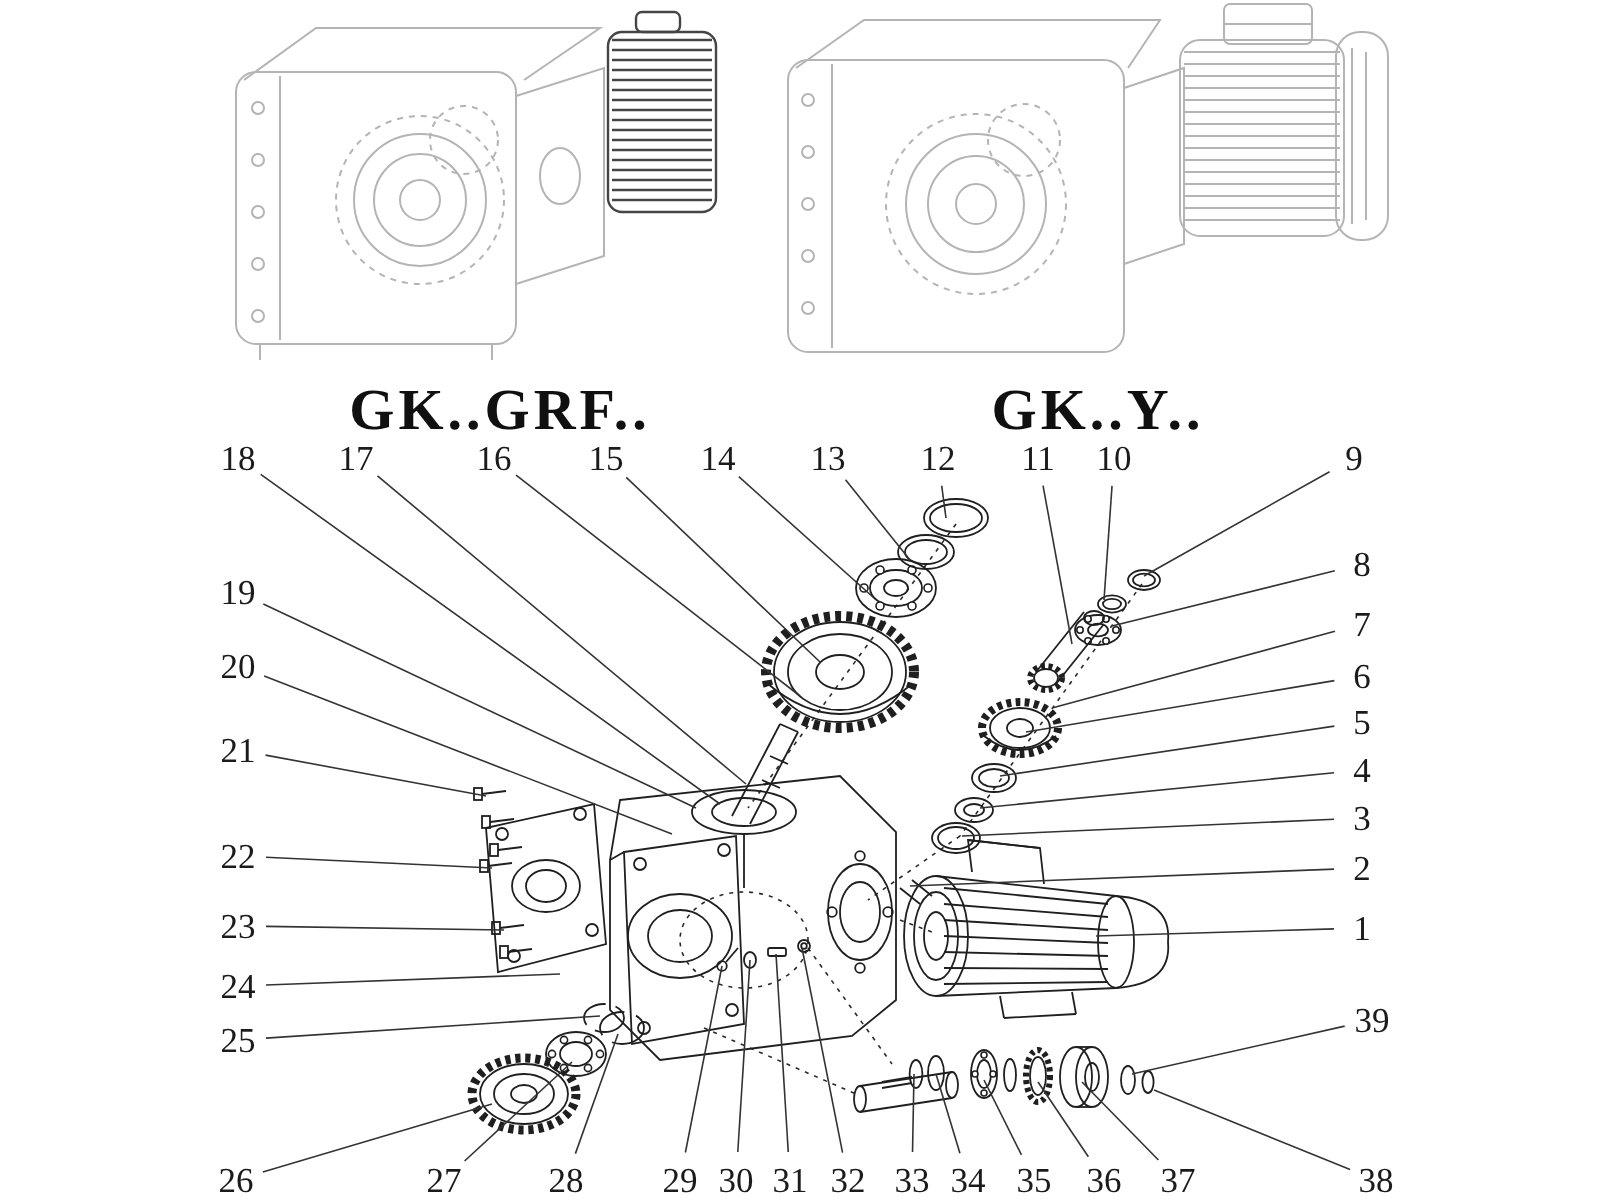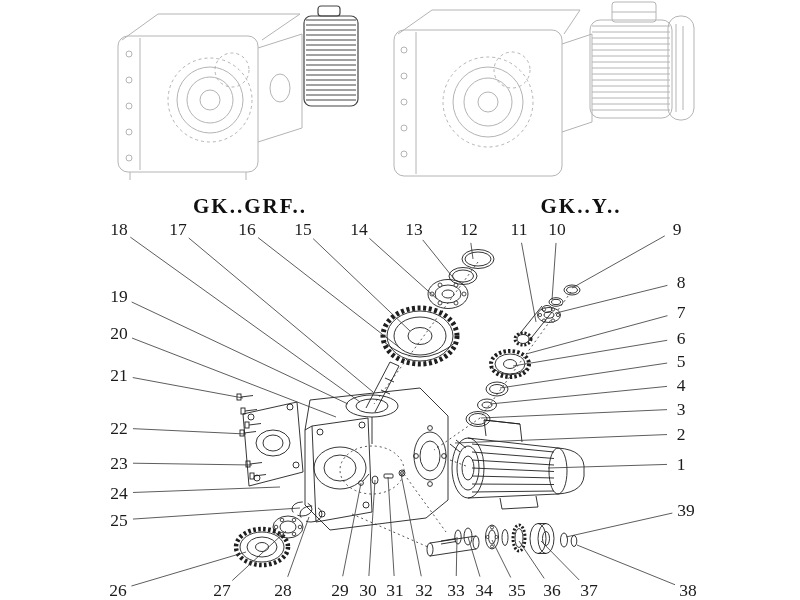--- a/index.html
+++ b/index.html
@@ -8,27 +8,27 @@
     width:800px;height:600px;
     background:#ffffff;
     overflow:hidden;
     font-family:"Liberation Serif", serif;
   }
   .canvas svg{position:absolute;left:0;top:0;}
   .title{
     position:absolute;
     transform:translate(-50%,-50%);
     font-weight:bold;
-    font-size:21px;
+    font-size:29px;
     letter-spacing:2px;
     color:#101010;
     white-space:nowrap;
   }
   .title-left{left:250px;top:206px;}
-  .title-right{left:581px;top:206px;}
+  .title-right{left:549px;top:206px;}
   
   .ghost{stroke:#b4b4b4;stroke-width:1;fill:none;}
   .ghost-dash{stroke:#b4b4b4;stroke-width:1;fill:none;stroke-dasharray:3 3;}
   .dark{stroke:#454545;stroke-width:1.2;fill:none;}
   .ink{stroke:#1f1f1f;stroke-width:0.9;fill:none;}
   .ink-dash{stroke:#2a2a2a;stroke-width:0.8;fill:none;stroke-dasharray:2 3;}
   .teeth{fill:none;stroke:#1f1f1f;}
   .ball{fill:#ffffff;stroke:#1f1f1f;stroke-width:0.8;}
   #callout-layer line{stroke:#333333;stroke-width:0.8;}
   #callout-layer text{

